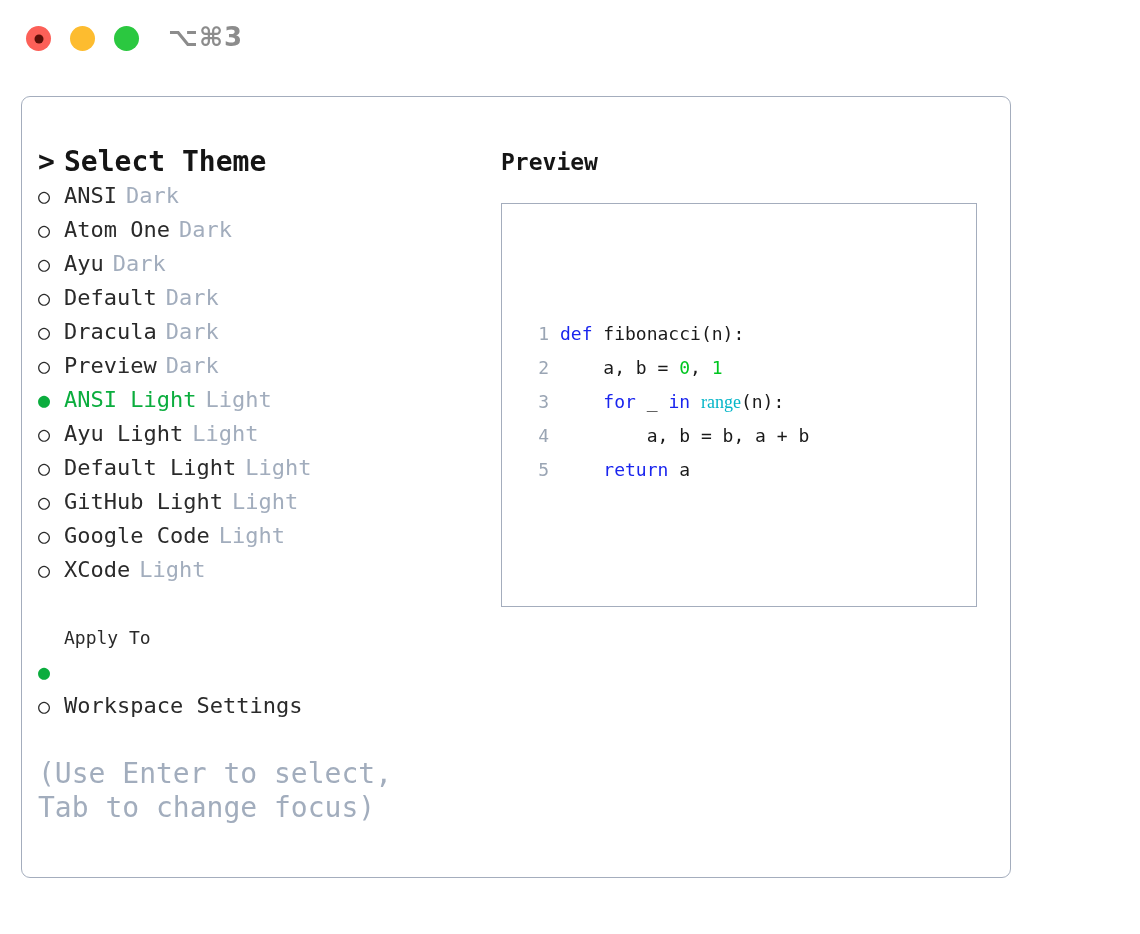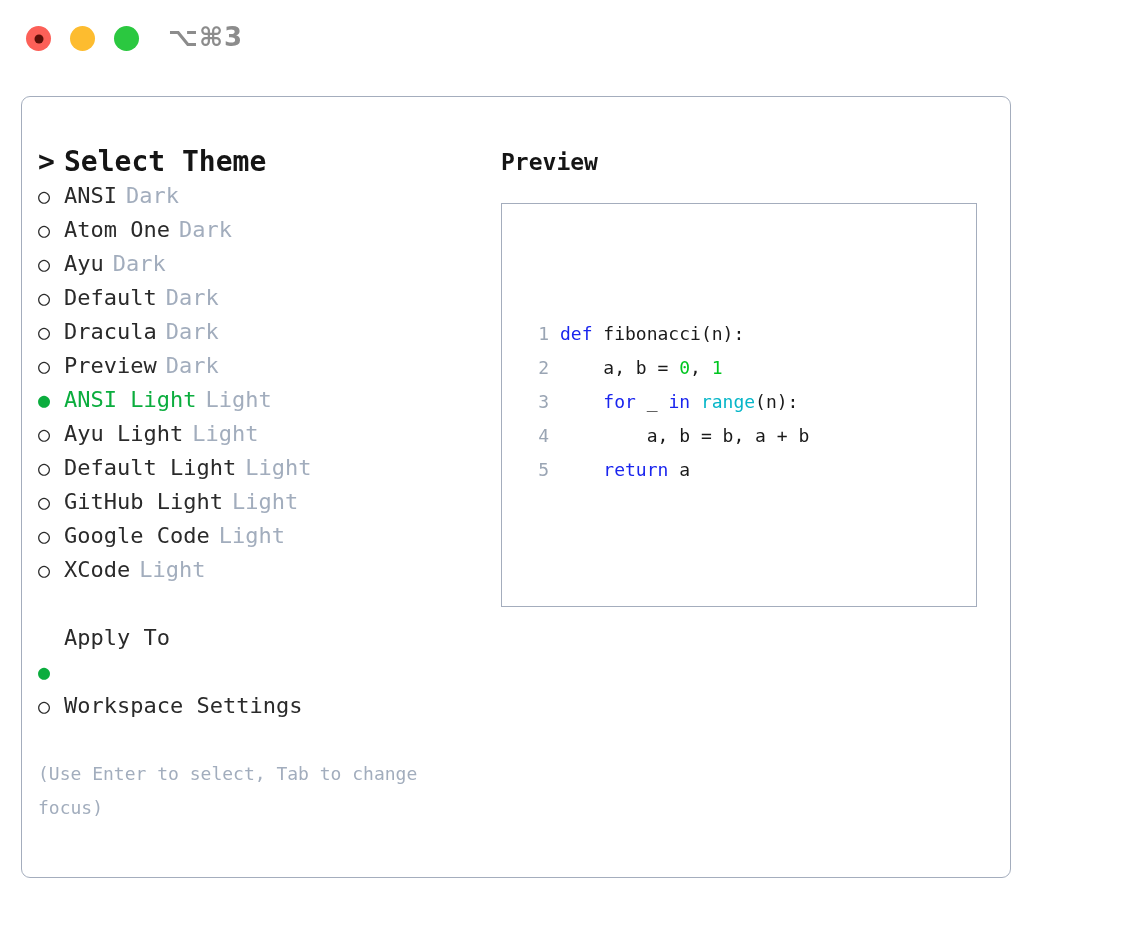--- a/index.html
+++ b/index.html
@@ -130,31 +130,31 @@
   .opt-label { color: #2a2a2a; }
   .opt-row.selected .opt-label { color: #0bad3e; }
   .opt-kind {
     color: #a2adbd;
     margin-left: 9px;
   }
 
   .section-gap { height: 34px; }
 
   .section-label {
-    font-size: 22px;
+    font-size: 18px;
     color: #2a2a2a;
     line-height: 34px;
     height: 34px;
     padding-left: 26px;
     white-space: nowrap;
   }
 
   .hint {
     margin-top: 34px;
-    font-size: 18px;
+    font-size: 28px;
     line-height: 34px;
     color: #a2adbd;
     width: 420px;
   }
 
   
   .right-col {
     position: absolute;
     left: 479px;
     top: 48px;
@@ -189,21 +189,21 @@
   }
   .code-line { height: 34px; line-height: 34px; white-space: pre; }
   .ln {
     display: inline-block;
     width: 16px;
     text-align: right;
     color: #9aa5b4;
     margin-right: 11px;
   }
   .tok-kw   { color: #1a25ee; }
-  .tok-fn   { color: #06b6c8; }
+  .tok-fn   { color: #06b6c8; font-family: Liberation Serif, serif; }
   .tok-num  { color: #00c620; }
   .tok-plain{ color: #1a1a1a; }
 
   .blank-line { height: 34px; }
 </style>
 </head>
 <body>
 
 <div class="app-window">
 

